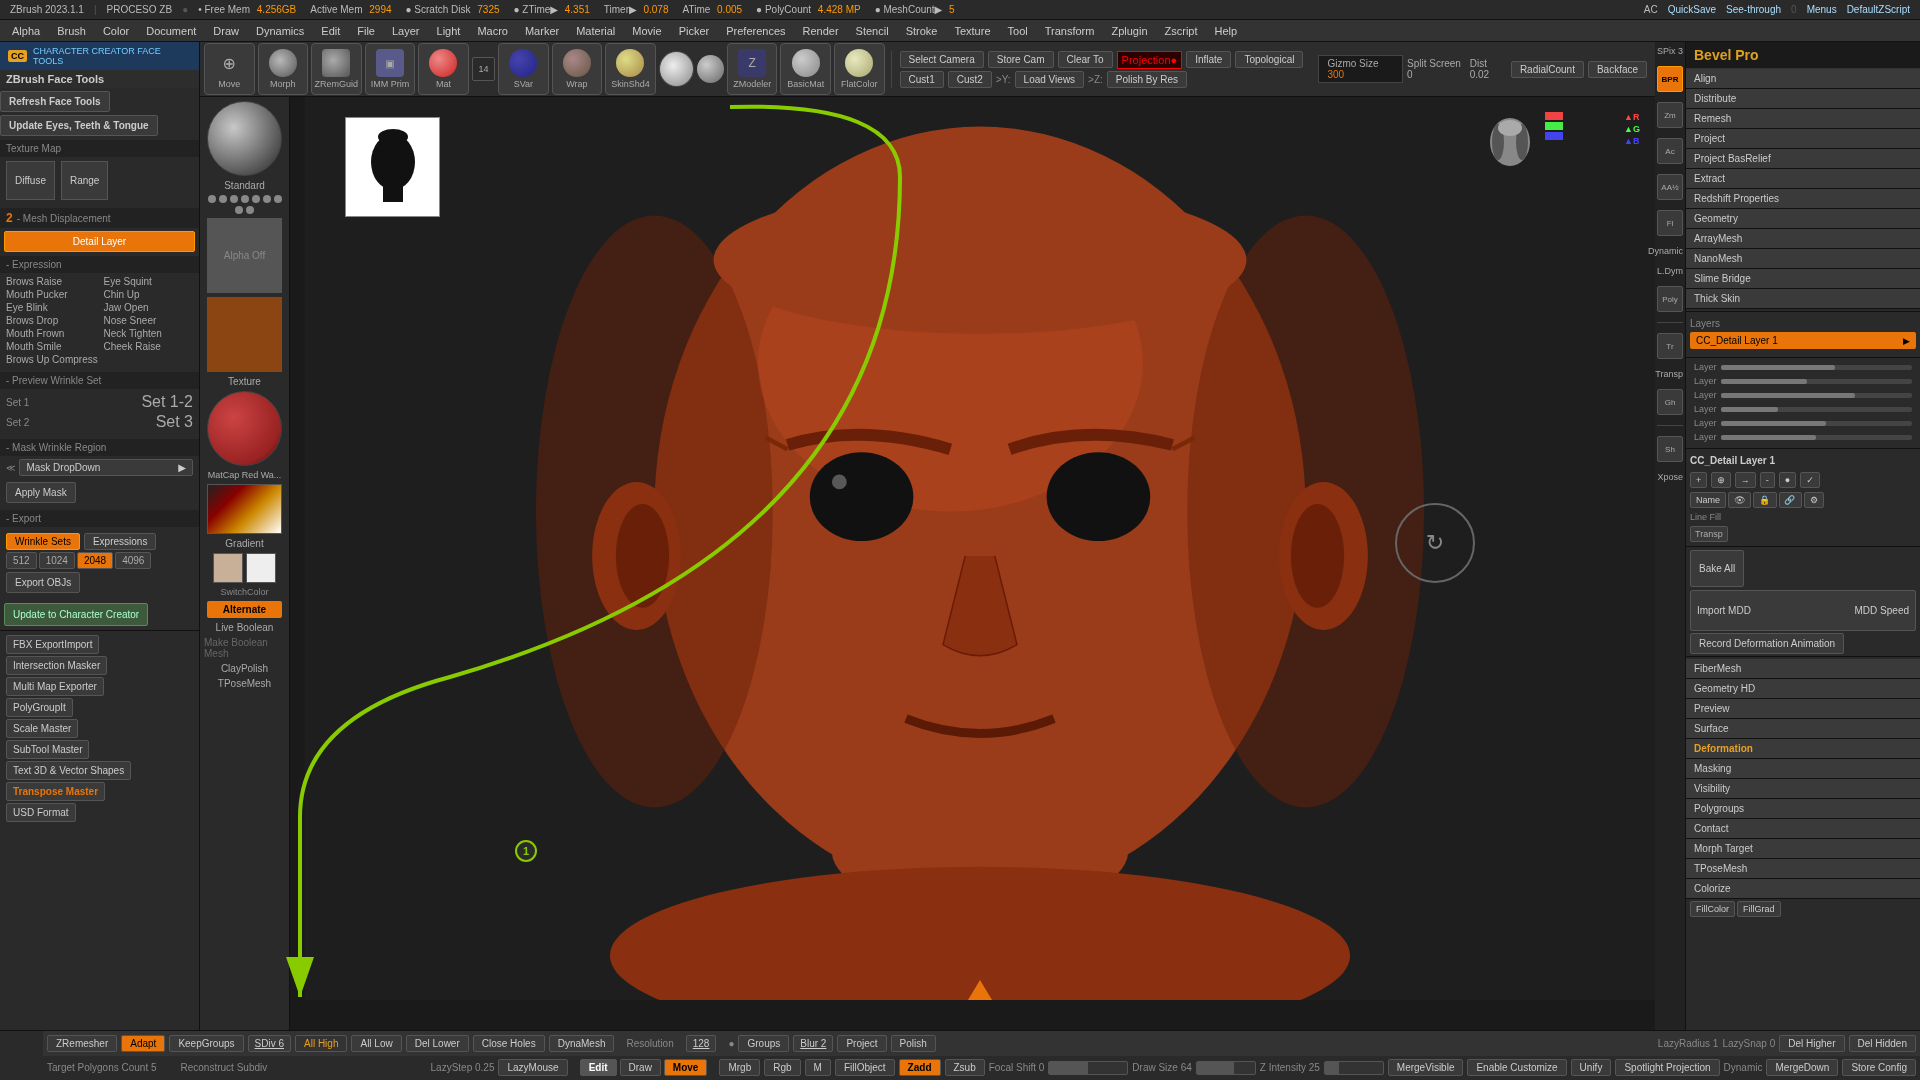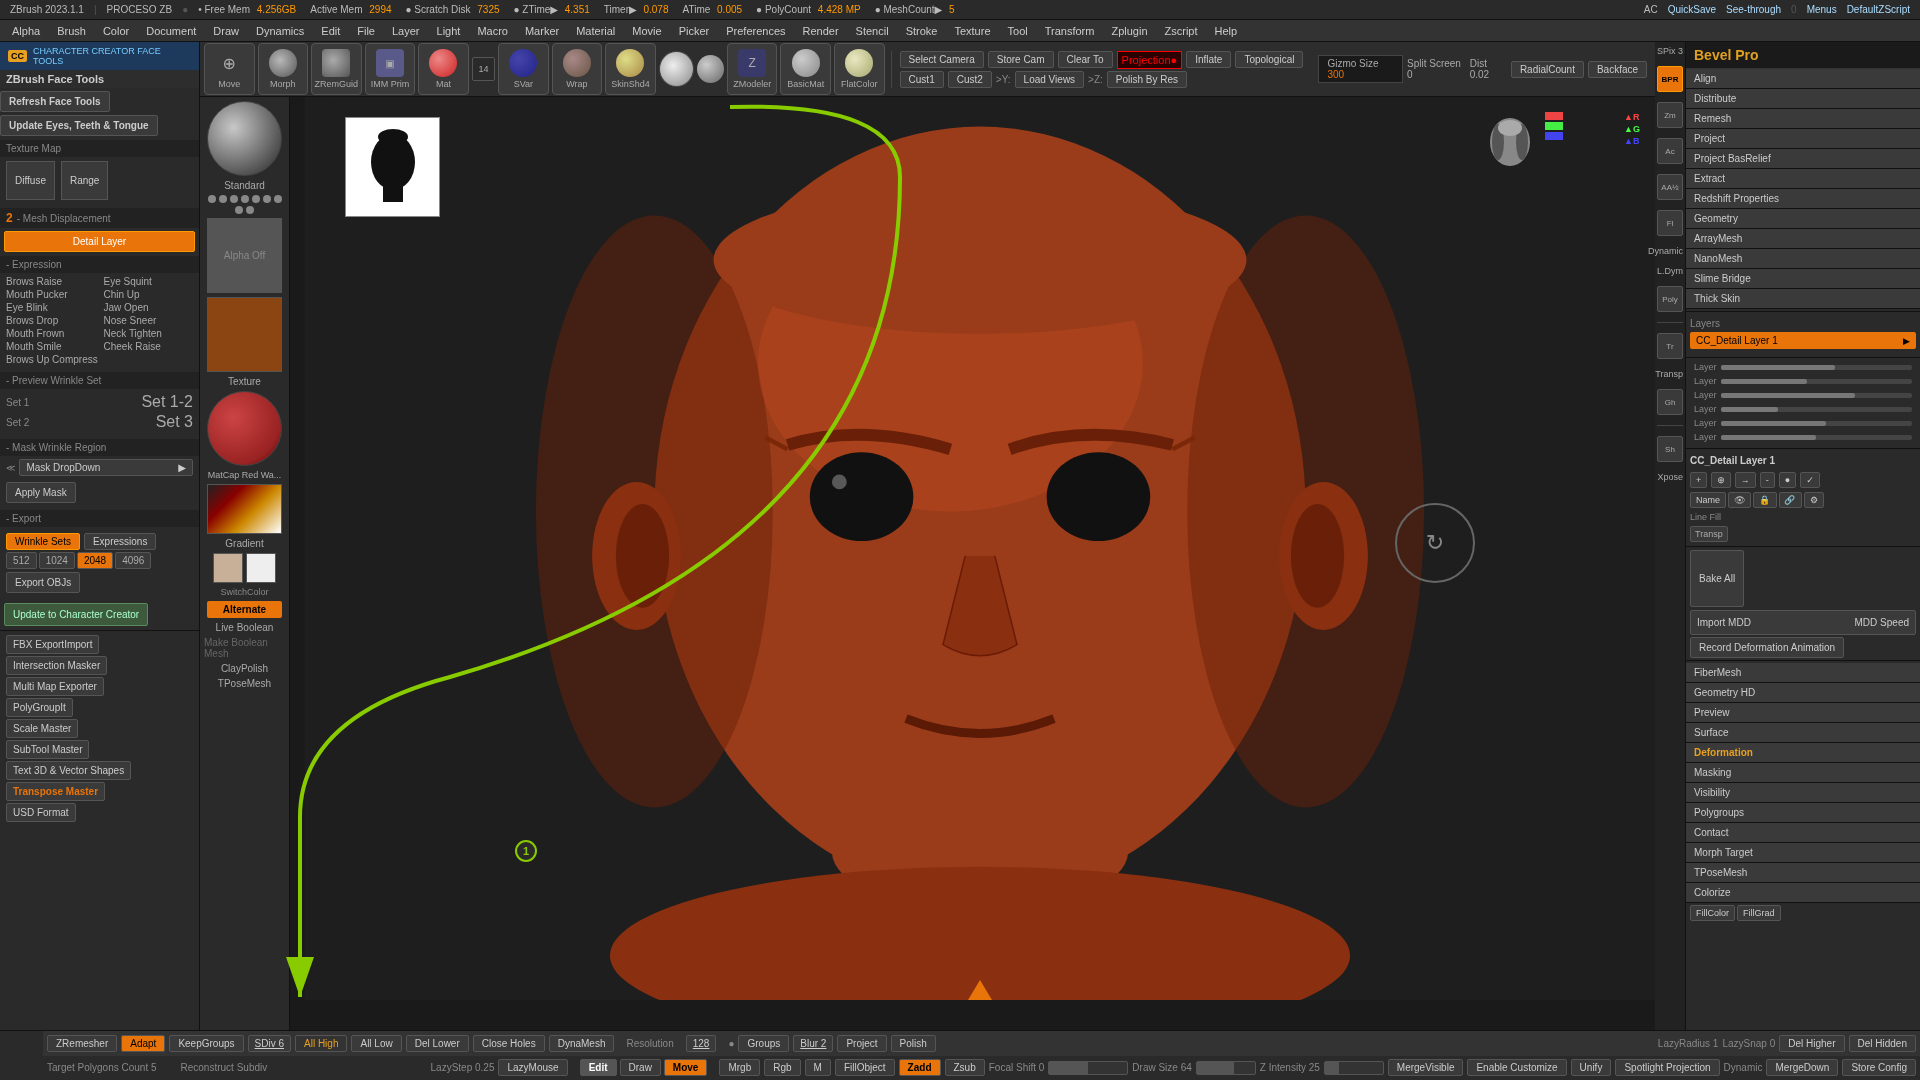--- a/index.html
+++ b/index.html
@@ -637,33 +637,33 @@
     .layer-slot-fill {
       height: 100%;
       background: #777;
       border-radius: 2px;
       width: 50%;
     }
 
     .bake-all-btn {
       display: block;
       margin: 3px 4px;
-      padding: 22px 8px;
+      padding: 12px 8px;
       background: #3a3a3a;
       border: 1px solid #555;
       color: #ccc;
       font-size: 10px;
       cursor: pointer;
       border-radius: 2px;
       text-align: left;
     }
     .import-mdd-btn {
       display: flex;
       margin: 2px 4px;
-      padding: 6px 6px;
+      padding: 14px 6px;
       background: #3a3a3a;
       border: 1px solid #555;
       color: #ccc;
       font-size: 10px;
       cursor: pointer;
       border-radius: 2px;
       justify-content: space-between;
     }
     .record-def-btn {
       display: block;

